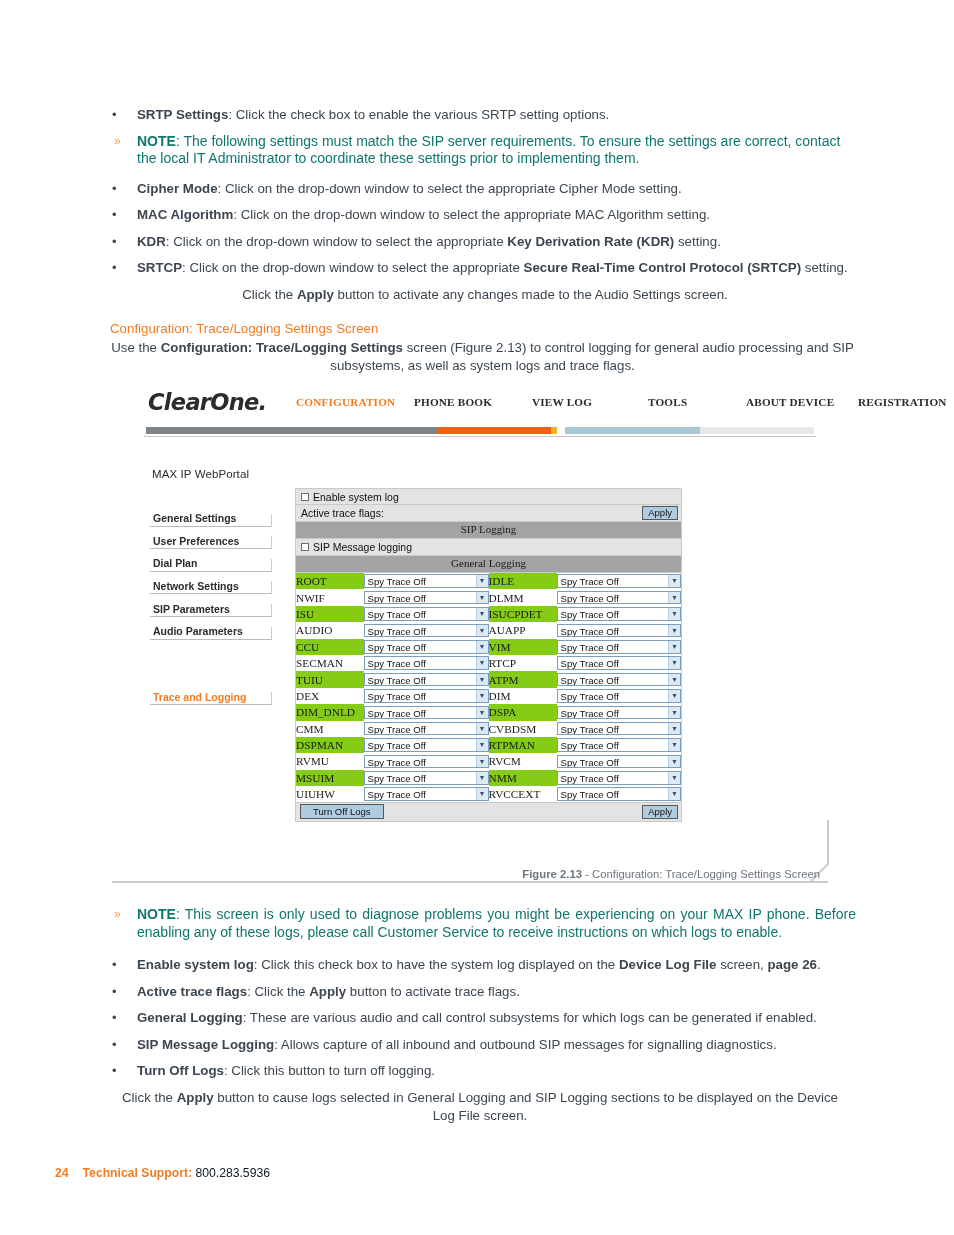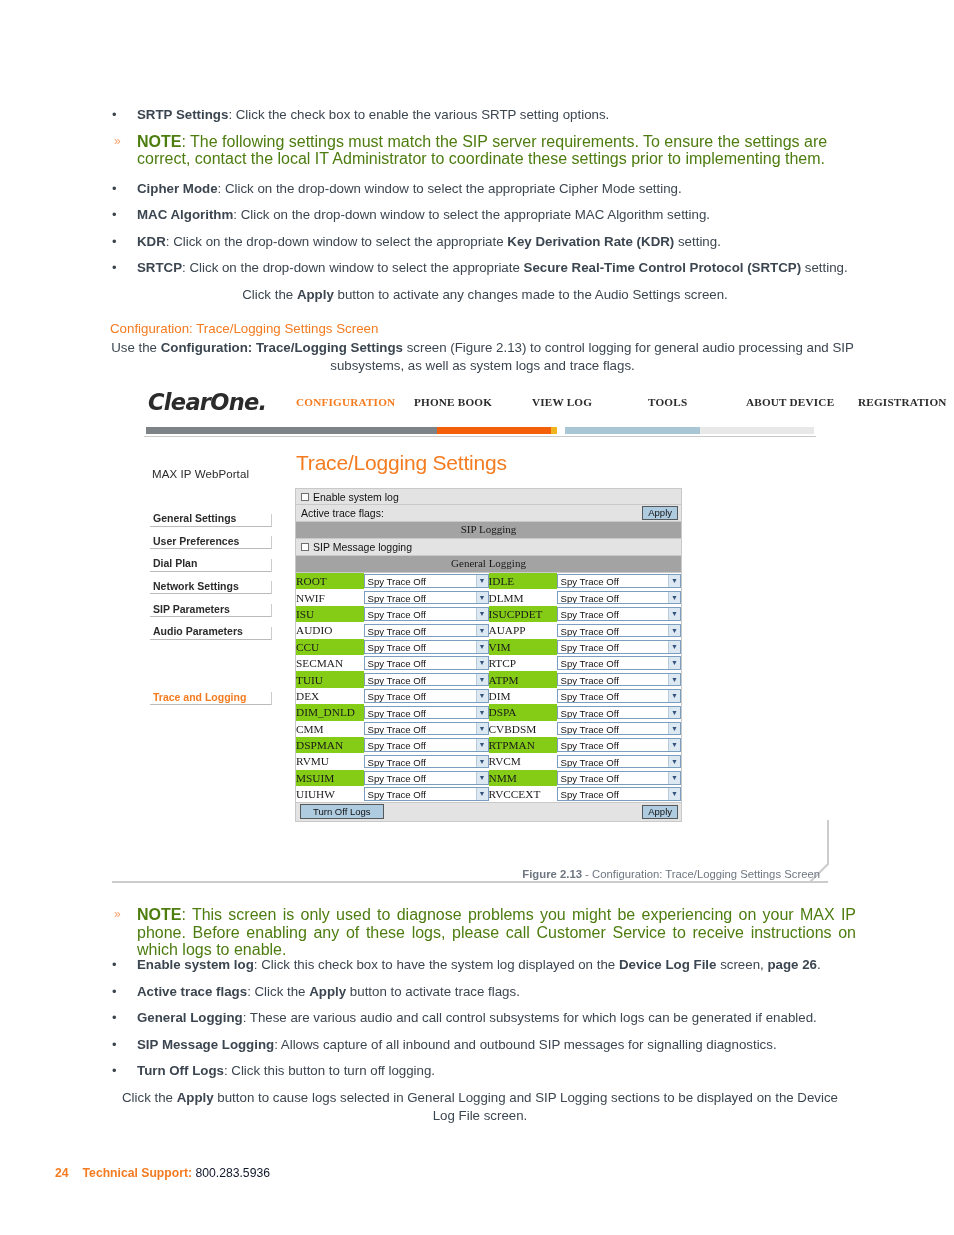--- a/index.html
+++ b/index.html
@@ -22,21 +22,21 @@
     width: 33px; flex: 0 0 33px; text-align: left; padding-left: 8px;
     font-size: 13px; line-height: 17px; color: #3c4650;
   }
   .bullet-row .txt { flex: 1 1 auto; font-size: 13.3px; line-height: 17.5px; }
   b, .b { font-weight: bold; }
 
   .note-row { display: flex; align-items: flex-start; margin: 6px 0 12px 0; color: #f47b20; }
   .note-row .dotsub {
     width: 33px; flex: 0 0 33px; padding-left: 10px; font-size: 12px; line-height: 17px; color:#f6a06a;
   }
-  .note-row .txt { flex: 1 1 auto; font-size: 16px; line-height: 17.5px; color: #4d7c0f; }
+  .note-row .txt { flex: 1 1 auto; font-size: 14px; line-height: 17.5px; color: #0f766e; }
 
   .para { font-size: 13.3px; line-height: 17.5px; margin: 0 0 4px 0; text-align: center; }
 
   .orange-head { color: #f47b20; font-size: 13.3px; line-height: 18px; margin: 10px 0 1px 0; }
 
   
   #intro-list { position: absolute; left: 104px; top: 106px; width: 750px; }
   #apply-audio { position: absolute; left: 110px; top: 286px; width: 750px; }
   #trace-intro { position: absolute; left: 110px; top: 310px; width: 745px; }
 
@@ -262,21 +262,20 @@
             <span class="line"></span>
             <span class="tick"></span>
           </div>
           <div class="side-item active">
             <span>Trace and Logging</span>
             <span class="line"></span>
             <span class="tick"></span>
           </div>
         </div>
 
-      <div class="panel-title">Trace/Logging Settings</div>
 
       <div class="panel">
 
         <div class="prow first">
           <span class="cbx"></span>
           <span>Enable system log</span>
         </div>
 
         <div class="prow">
           <span>Active trace flags:</span>

